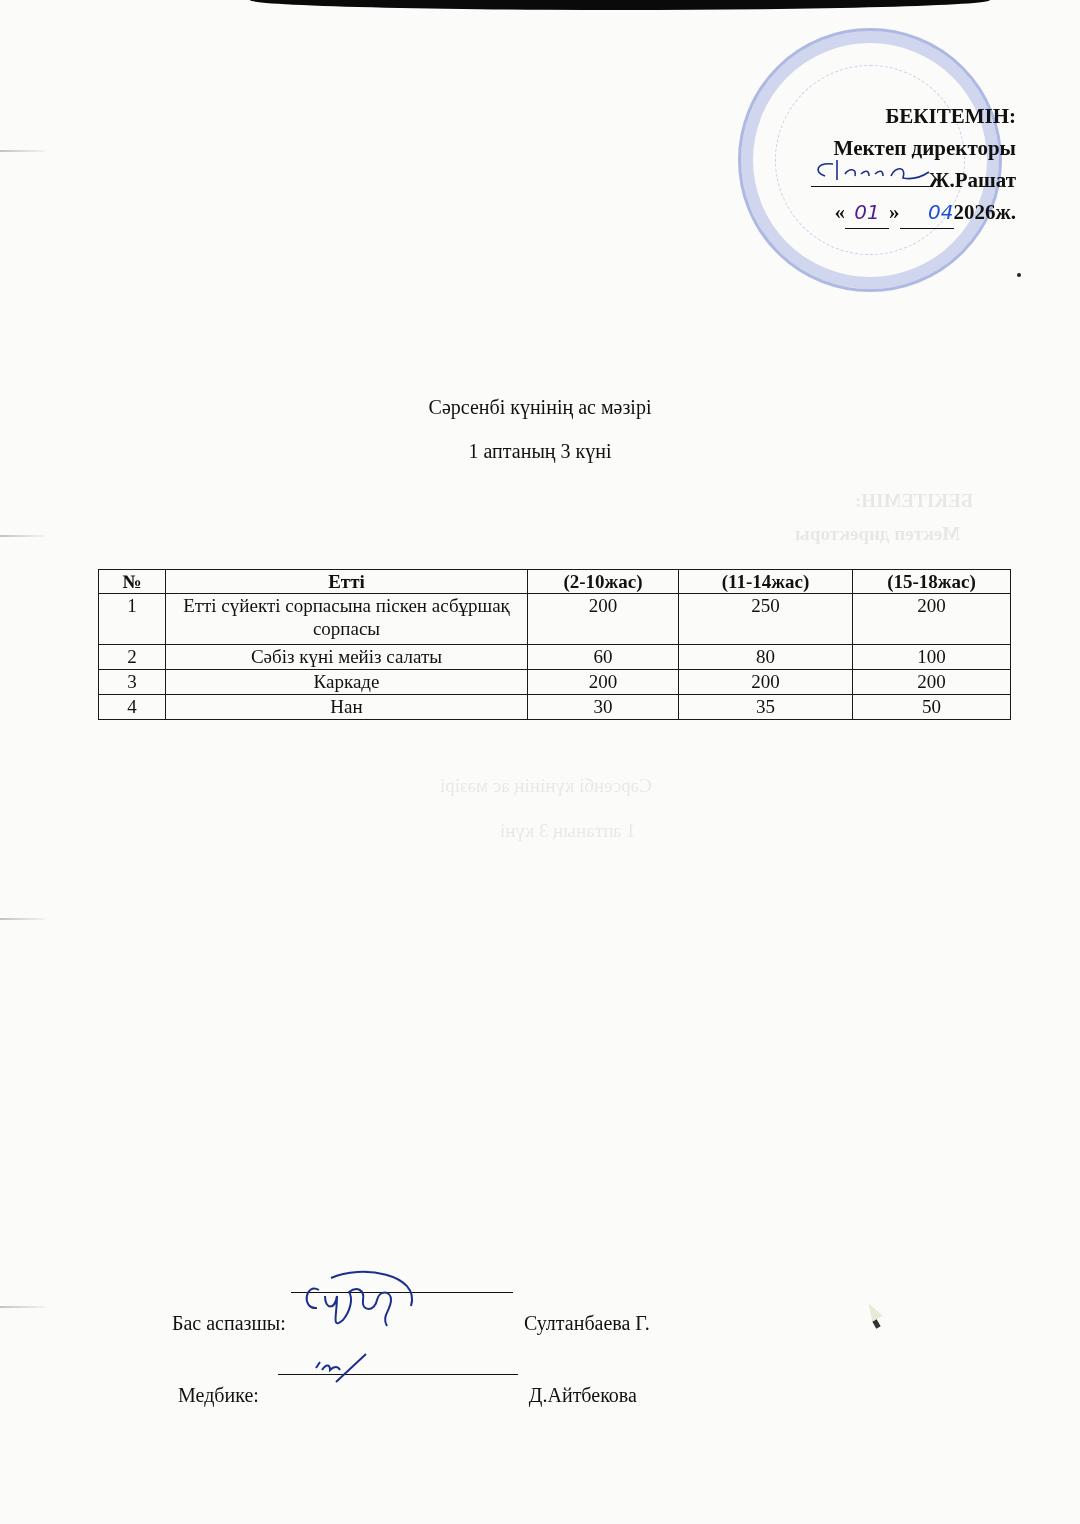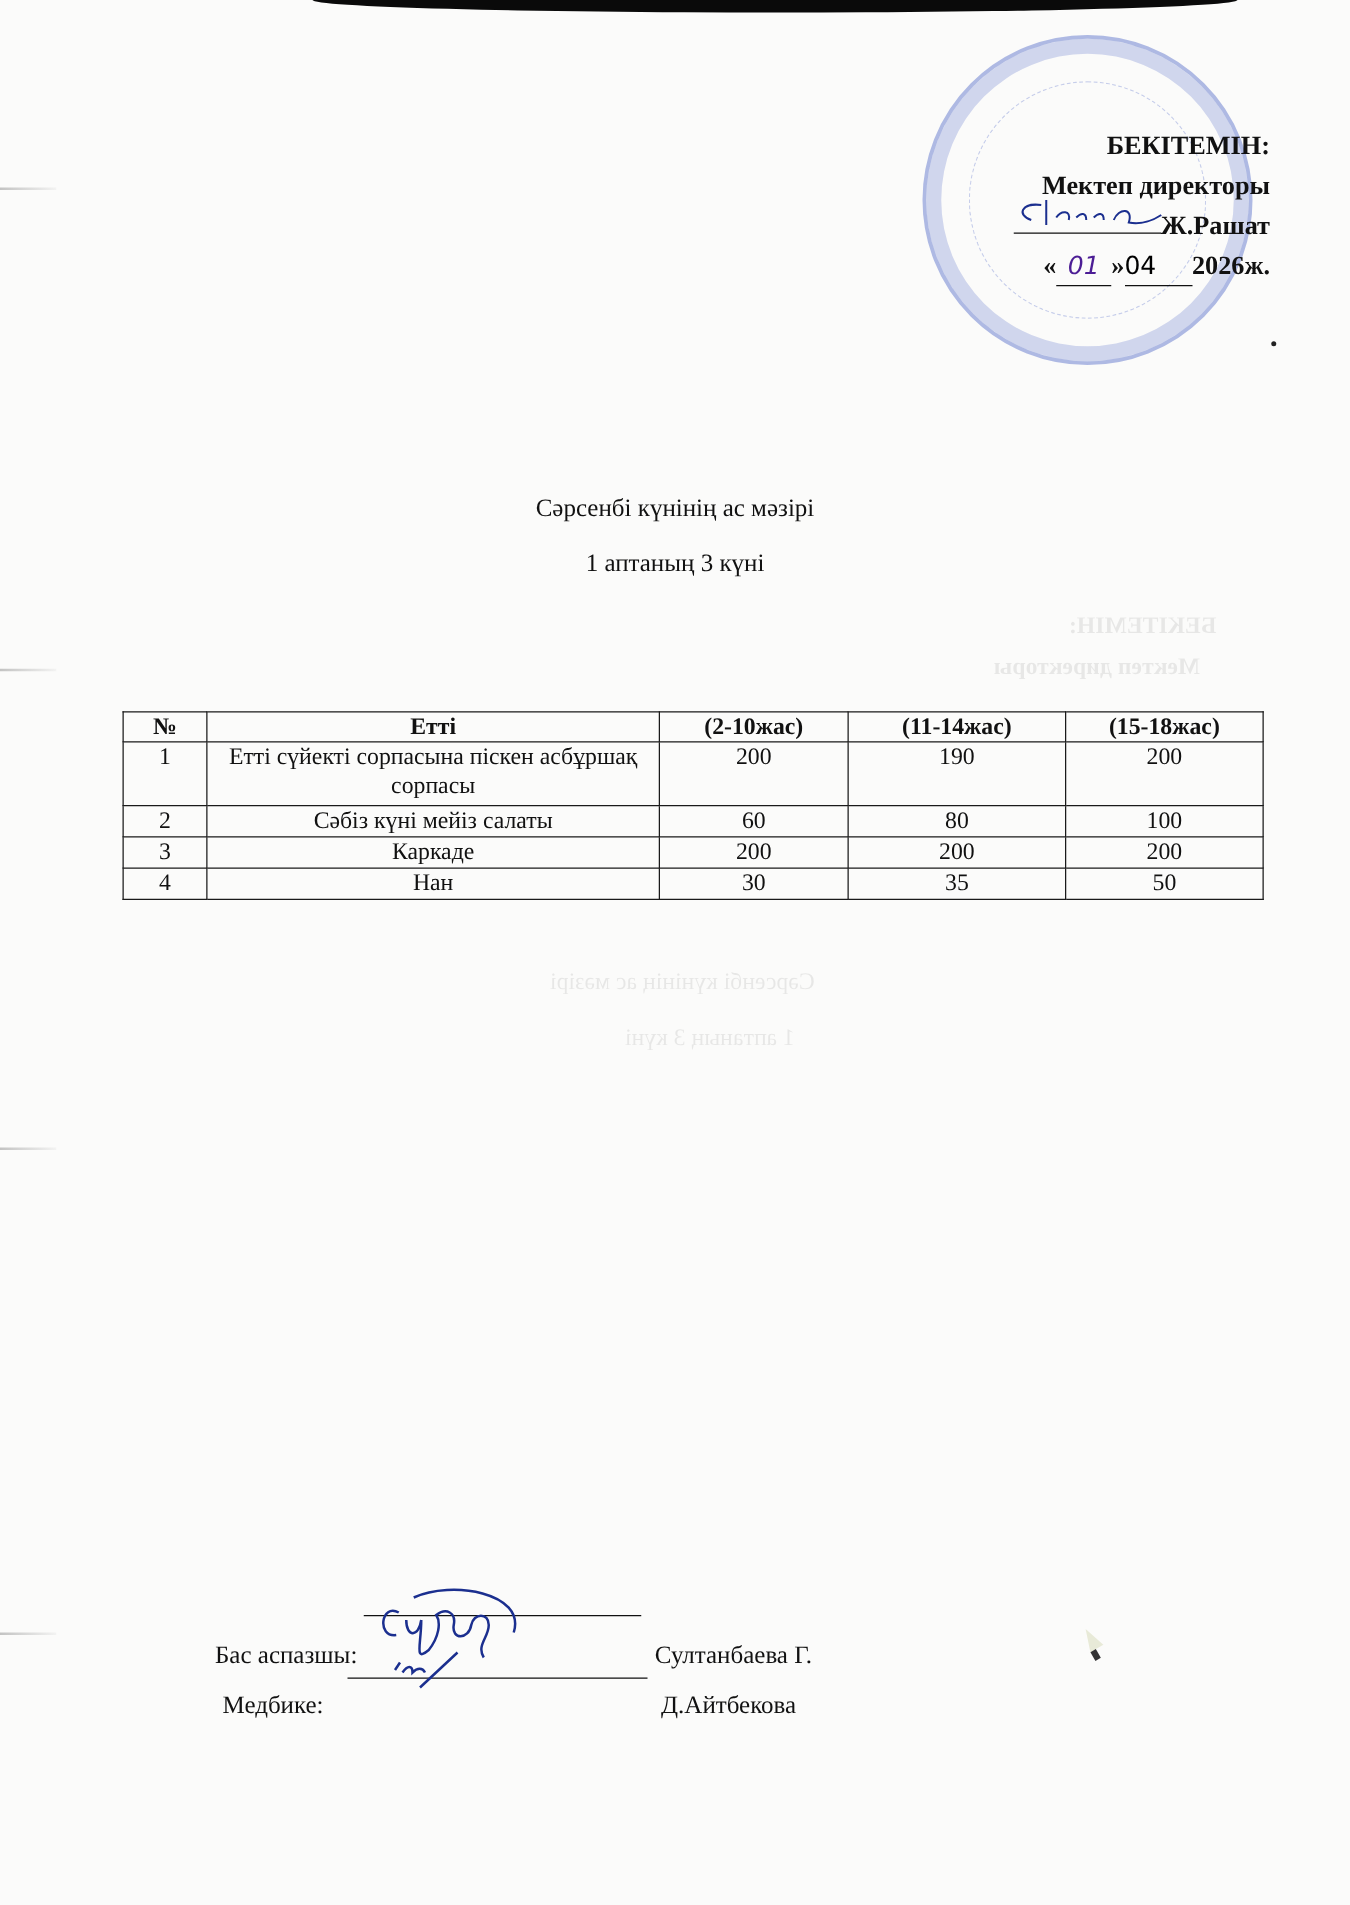--- a/index.html
+++ b/index.html
@@ -41,21 +41,21 @@
       font-weight: bold; font-size: 21px; line-height: 32px; color: #111;
     }
     .approval .line { display: block; white-space: nowrap; }
     .sig-underline {
       display: inline-block; border-bottom: 1.5px solid #111; vertical-align: baseline;
       position: relative;
     }
     .sig-dir { width: 118px; height: 22px; }
     .sig-dir svg, .sig-cook svg, .sig-nurse svg { position: absolute; overflow: visible; }
     .date-day { width: 44px; text-align: center; font-style: italic; font-weight: normal; font-family: "DejaVu Sans", sans-serif; color: #4c1d95; font-size: 20px; }
-    .date-month { width: 54px; text-align: left; font-weight: normal; font-family: "DejaVu Sans", sans-serif; color: #000000; font-size: 20px; }
+    .date-month { width: 54px; text-align: right; font-style: italic; font-weight: normal; font-family: "DejaVu Sans", sans-serif; color: #1d4ed8; font-size: 20px; }
     .dot-mark { position: absolute; left: 1017px; top: 273px; width: 4px; height: 4px; background: #222; border-radius: 50%; }
 
     
     .title {
       position: absolute; left: 0; width: 1080px; text-align: center; font-size: 20px;
     }
 
     
     .menu-table {
       position: absolute; left: 98px; top: 569px; width: 912px;
@@ -134,21 +134,21 @@
       <th>(2-10жас)</th>
       <th>(11-14жас)</th>
       <th>(15-18жас)</th>
     </tr>
   </thead>
   <tbody>
     <tr class="r1">
       <td>1</td>
       <td>Етті сүйекті сорпасына піскен асбұршақ сорпасы</td>
       <td>200</td>
-      <td>190</td>
+      <td>250</td>
       <td>200</td>
     </tr>
     <tr class="rn">
       <td>2</td>
       <td>Сәбіз күні мейіз салаты</td>
       <td>60</td>
       <td>80</td>
       <td>100</td>
     </tr>
     <tr class="rn">
@@ -171,21 +171,21 @@
 <div class="sign-block" style="left:172px; top:1270px;">
   <span class="sign-label">Бас аспазшы:</span>
   <span class="sign-line" style="width:222px;">
     <svg width="222" height="60" style="left:0; top:-26px;">
       <path d="M28 20 C14 12, 10 40, 26 38 M34 26 C34 40, 44 40, 46 26 M46 26 C46 46, 40 60, 52 50 C60 40, 62 28, 58 22 C66 16, 74 20, 72 30 C70 42, 84 42, 86 30 C88 20, 100 20, 100 30 C100 40, 90 46, 96 56 M40 8 C70 -6, 130 4, 120 36" fill="none" stroke="#1b2f8f" stroke-width="2"></path>
     </svg>
   </span>
   <span class="sign-name">Султанбаева Г.</span>
 </div>
 
-<div class="sign-block" style="left:178px; top:1320px;">
+<div class="sign-block" style="left:178px; top:1352px;">
   <span class="sign-label">Медбике:</span>
   <span class="sign-line" style="width:240px; margin-left:14px;">
     <svg width="240" height="50" style="left:0; top:-18px;">
       <path d="M42 10 L38 16 M44 18 C48 12, 52 12, 52 18 C56 14, 60 14, 62 18 M58 30 L88 2" fill="none" stroke="#1b2f8f" stroke-width="2"></path>
     </svg>
   </span>
   <span class="sign-name">Д.Айтбекова</span>
 </div>
 
 <div class="cursor-mark"></div>

